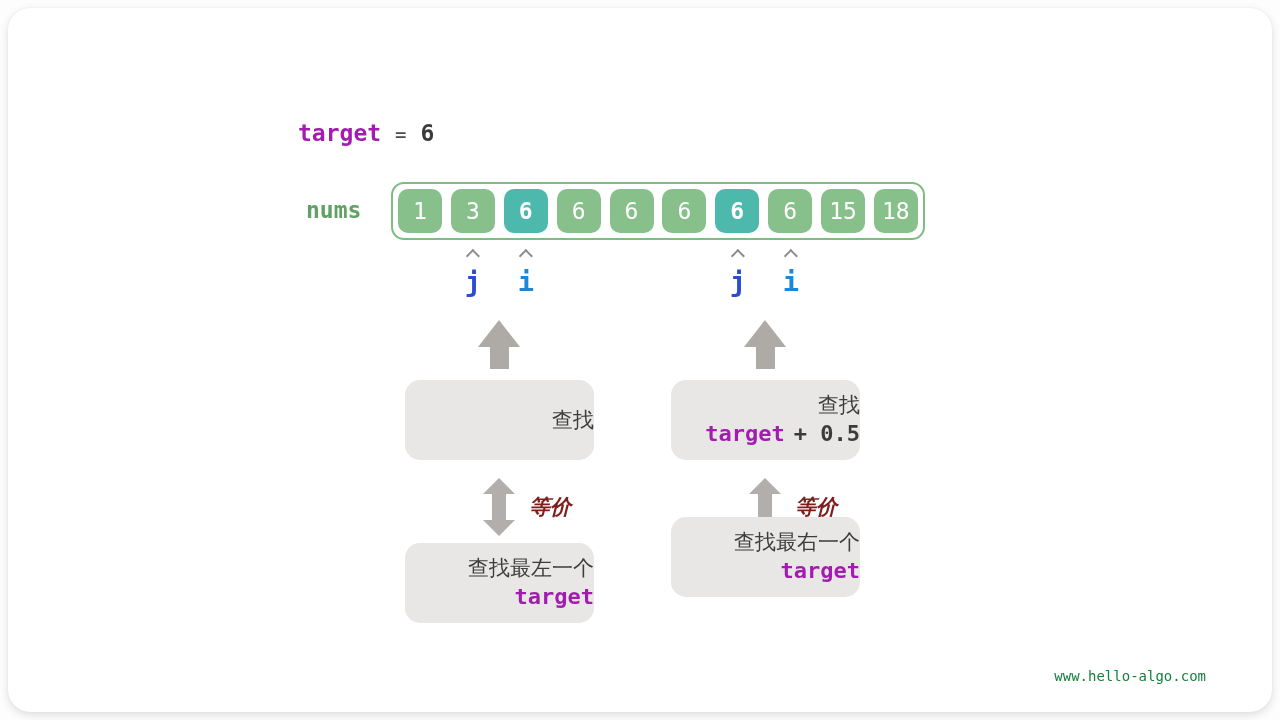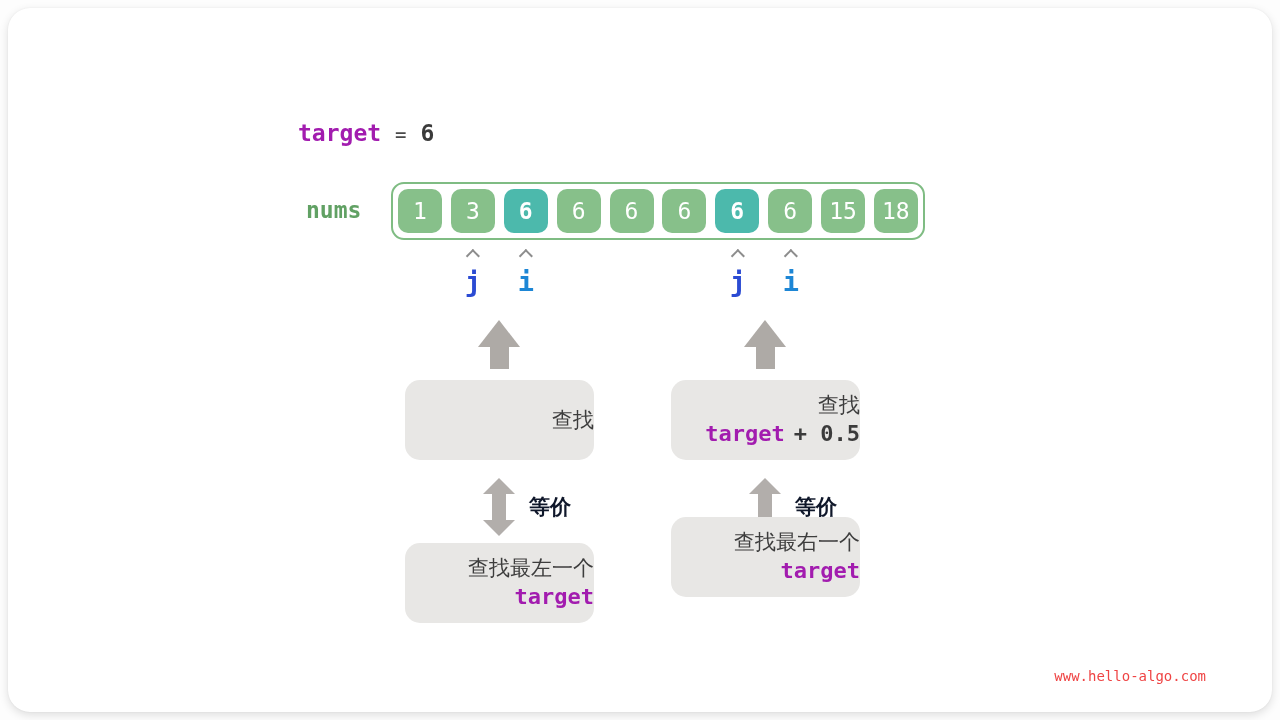--- a/index.html
+++ b/index.html
@@ -81,26 +81,26 @@
     border-left: 16px solid transparent; border-right: 16px solid transparent;
     border-bottom: 16px solid #b2aeab;
   }
   .dbl-arrow .mid { width: 14px; height: 26px; background: #b2aeab; margin: 0 auto; }
   .dbl-arrow .tri-d {
     width: 0; height: 0; margin: 0 auto;
     border-left: 16px solid transparent; border-right: 16px solid transparent;
     border-top: 16px solid #b2aeab;
   }
   .equiv-label {
-    position: absolute; font-size: 21px; font-weight: bold; color: #0f172a;
+    position: absolute; font-size: 21px; font-weight: bold; color: #7f1d1d; font-style: italic;
   }
 
   .watermark {
     position: absolute; right: 66px; bottom: 28px;
-    font-family: "DejaVu Sans Mono", monospace; font-size: 14px; color: #ef4444;
+    font-family: "DejaVu Sans Mono", monospace; font-size: 14px; color: #15803d;
   }
 </style>
 </head>
 <body>
 
 <div class="stage">
   <div class="card">
 
     <div class="target-line">
       <span class="code-teal">target</span>

